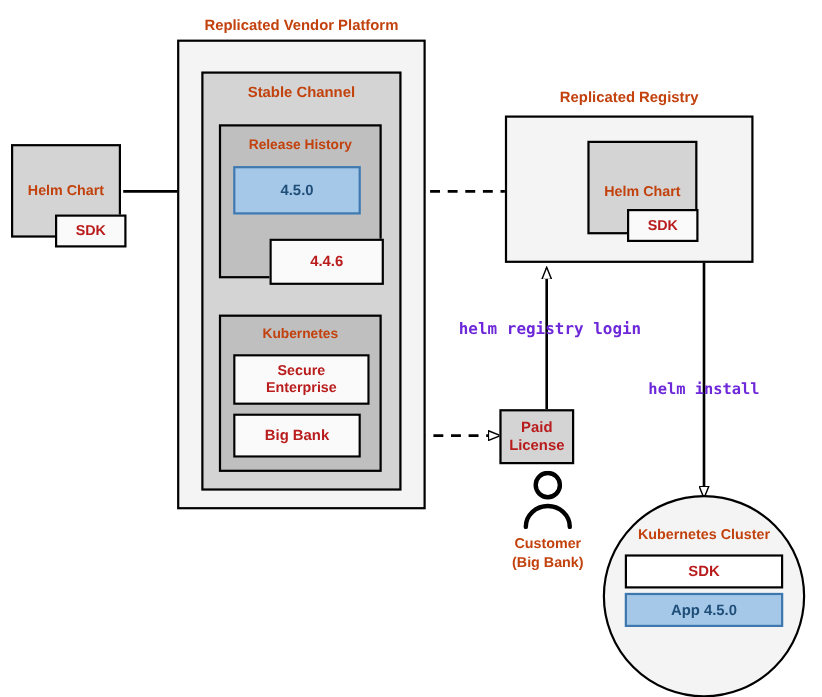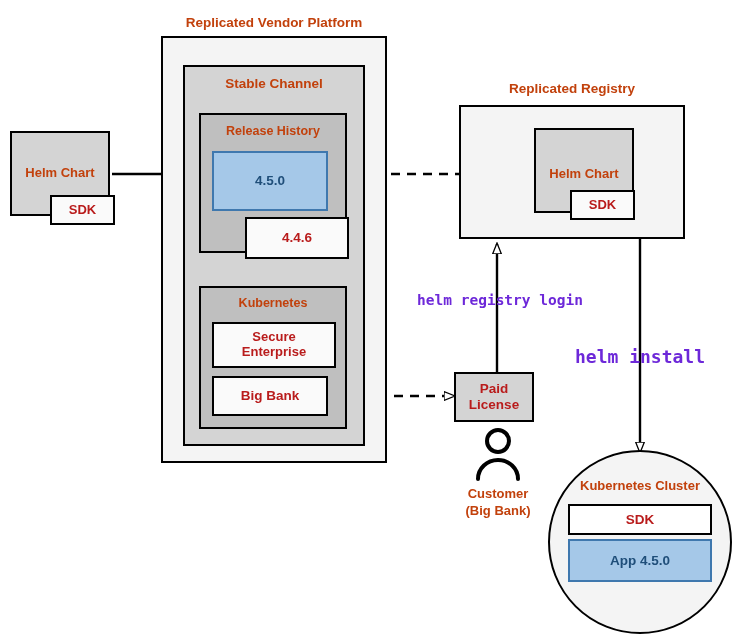--- a/index.html
+++ b/index.html
@@ -119,52 +119,52 @@
 
   <div class="lbl" style="left:161px; top:15px; width:226px; font-size:13.5px;">Replicated Vendor Platform</div>
   <div class="plain-container fill-lightest" style="left:161px; top:36px; width:226px; height:427px;"></div>
 
   <div class="plain-container fill-light" style="left:183px; top:65px; width:182px; height:381px;"></div>
   <div class="lbl" style="left:183px; top:76px; width:182px; font-size:13.5px;">Stable Channel</div>
 
   <div class="plain-container fill-mid" style="left:199px; top:113px; width:148px; height:140px;"></div>
   <div class="lbl" style="left:199px; top:124px; width:148px; font-size:12.5px;">Release History</div>
 
-  <div class="box fill-blue" style="left:212px; top:151px; width:116px; height:60px; font-size:13.5px;">4.5.0</div>
+  <div class="box fill-blue" style="left:212px; top:151px; width:116px; height:44px; font-size:13.5px;">4.5.0</div>
   <div class="box fill-white" style="left:212px; top:217px; width:104px; height:42px; font-size:13.5px;margin-left:33px;">4.4.6</div>
 
   <div class="plain-container fill-mid" style="left:199px; top:286px; width:148px; height:143px;"></div>
   <div class="lbl" style="left:199px; top:296px; width:148px; font-size:12.5px;">Kubernetes</div>
 
   <div class="box fill-white" style="left:212px; top:322px; width:124px; height:46px; font-size:13px; flex-direction:column;">
     <span>Secure</span>
     <span>Enterprise</span>
   </div>
   <div class="box fill-white" style="left:212px; top:376px; width:116px; height:40px; font-size:13.5px;">Big Bank</div>
 
   <div class="lbl" style="left:459px; top:81px; width:226px; font-size:13.5px;">Replicated Registry</div>
   <div class="plain-container fill-lightest" style="left:459px; top:105px; width:226px; height:134px;"></div>
 
   <div class="plain-container fill-light" style="left:534px; top:128px; width:100px; height:85px;"></div>
   <div class="lbl" style="left:534px; top:166px; width:100px; font-size:13px;">Helm Chart</div>
   <div class="box fill-white" style="left:570px; top:190px; width:65px; height:30px; font-size:13px;">SDK</div>
 
-  <div class="box fill-light" style="left:454px; top:372px; width:80px; height:50px; font-size:13.5px; flex-direction:column;">
+  <div class="box fill-light" style="left:454px; top:372px; width:68px; height:50px; font-size:13.5px; flex-direction:column;">
     <span>Paid</span>
     <span>License</span>
   </div>
 
   <svg class="person" style="left:471px; top:428px; width:54px; height:54px;" viewBox="0 0 54 54">
     <circle cx="27" cy="13" r="11" fill="none" stroke="#000000" stroke-width="4"></circle>
     <path d="M7,51 a20,19 0 0 1 40,0" fill="none" stroke="#000000" stroke-width="4" stroke-linecap="round"></path>
   </svg>
   <div class="lbl" style="left:438px; top:486px; width:120px; font-size:13px;">Customer</div>
   <div class="lbl" style="left:438px; top:503px; width:120px; font-size:13px;">(Big Bank)</div>
 
   <div class="mono" style="left:385px; top:292px; width:230px; font-size:14.5px;">helm registry login</div>
-  <div class="mono" style="left:562px; top:346px; width:156px; font-size:18px;">helm install</div>
+  <div class="mono" style="left:562px; top:346px; width:156px; font-size:14px;">helm install</div>
 
   <div class="circle" style="left:548px; top:450px; width:184px; height:184px;"></div>
   <div class="lbl" style="left:548px; top:478px; width:184px; font-size:13px;">Kubernetes Cluster</div>
   <div class="box fill-white" style="left:568px; top:504px; width:144px; height:31px; font-size:13.5px; background:#ffffff;">SDK</div>
-  <div class="box fill-blue" style="left:568px; top:539px; width:144px; height:43px; font-size:13.5px;">App 4.5.0</div>
+  <div class="box fill-blue" style="left:568px; top:539px; width:144px; height:31px; font-size:13.5px;">App 4.5.0</div>
 
 </div>
 
 </body></html>

